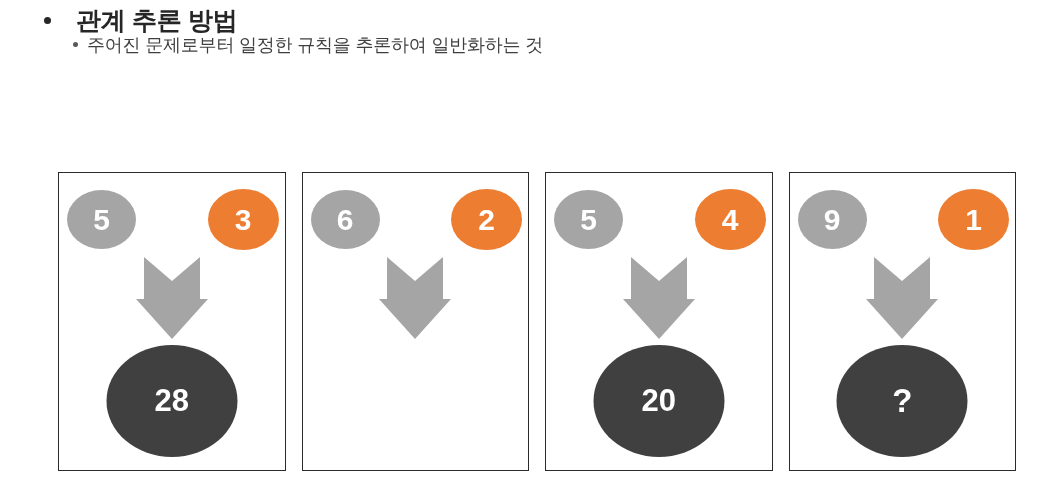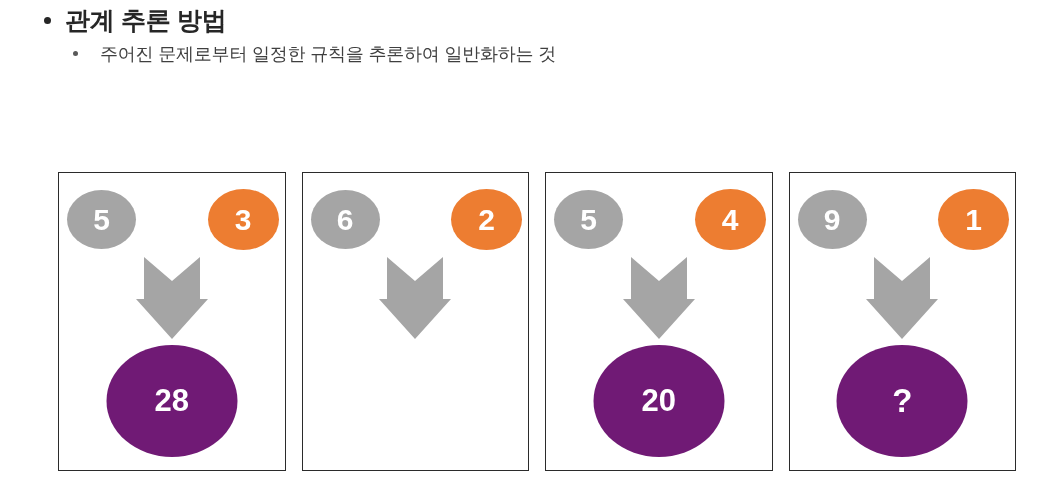--- a/index.html
+++ b/index.html
@@ -19,21 +19,21 @@
   
   .heading-block {
     position: absolute;
     left: 44px;
     top: 6px;
     width: 900px;
   }
   .title-row {
     display: flex;
     align-items: baseline;
-    gap: 14px;
+    gap: 25px;
   }
   .bullet-l1 {
     width: 7px;
     height: 7px;
     border-radius: 50%;
     background: #262626;
     flex: 0 0 auto;
     position: relative;
     top: -5px;
   }
@@ -41,22 +41,21 @@
     font-size: 25px;
     font-weight: bold;
     color: #262626;
     letter-spacing: -0.3px;
     line-height: 1.15;
     white-space: nowrap;
   }
   .subtitle-row {
     display: flex;
     align-items: baseline;
-    gap: 22px;
-    margin-top: 9px;
+    gap: 9px;
     margin-left: 29px;
   }
   .bullet-l2 {
     width: 5px;
     height: 5px;
     border-radius: 50%;
     background: #595959;
     flex: 0 0 auto;
     position: relative;
     top: -4px;
@@ -131,21 +130,21 @@
     height: 100%;
   }
 
   
   .ell-result {
     left: 50%;
     transform: translateX(-50%);
     top: 172px;
     width: 131px;
     height: 112px;
-    background: #701a75;
+    background: #404040;
     font-size: 31px;
     text-align: right;
   }
   .ell-result.unknown {
     font-size: 33px;
   }
 </style>
 </head>
 <body>
 

